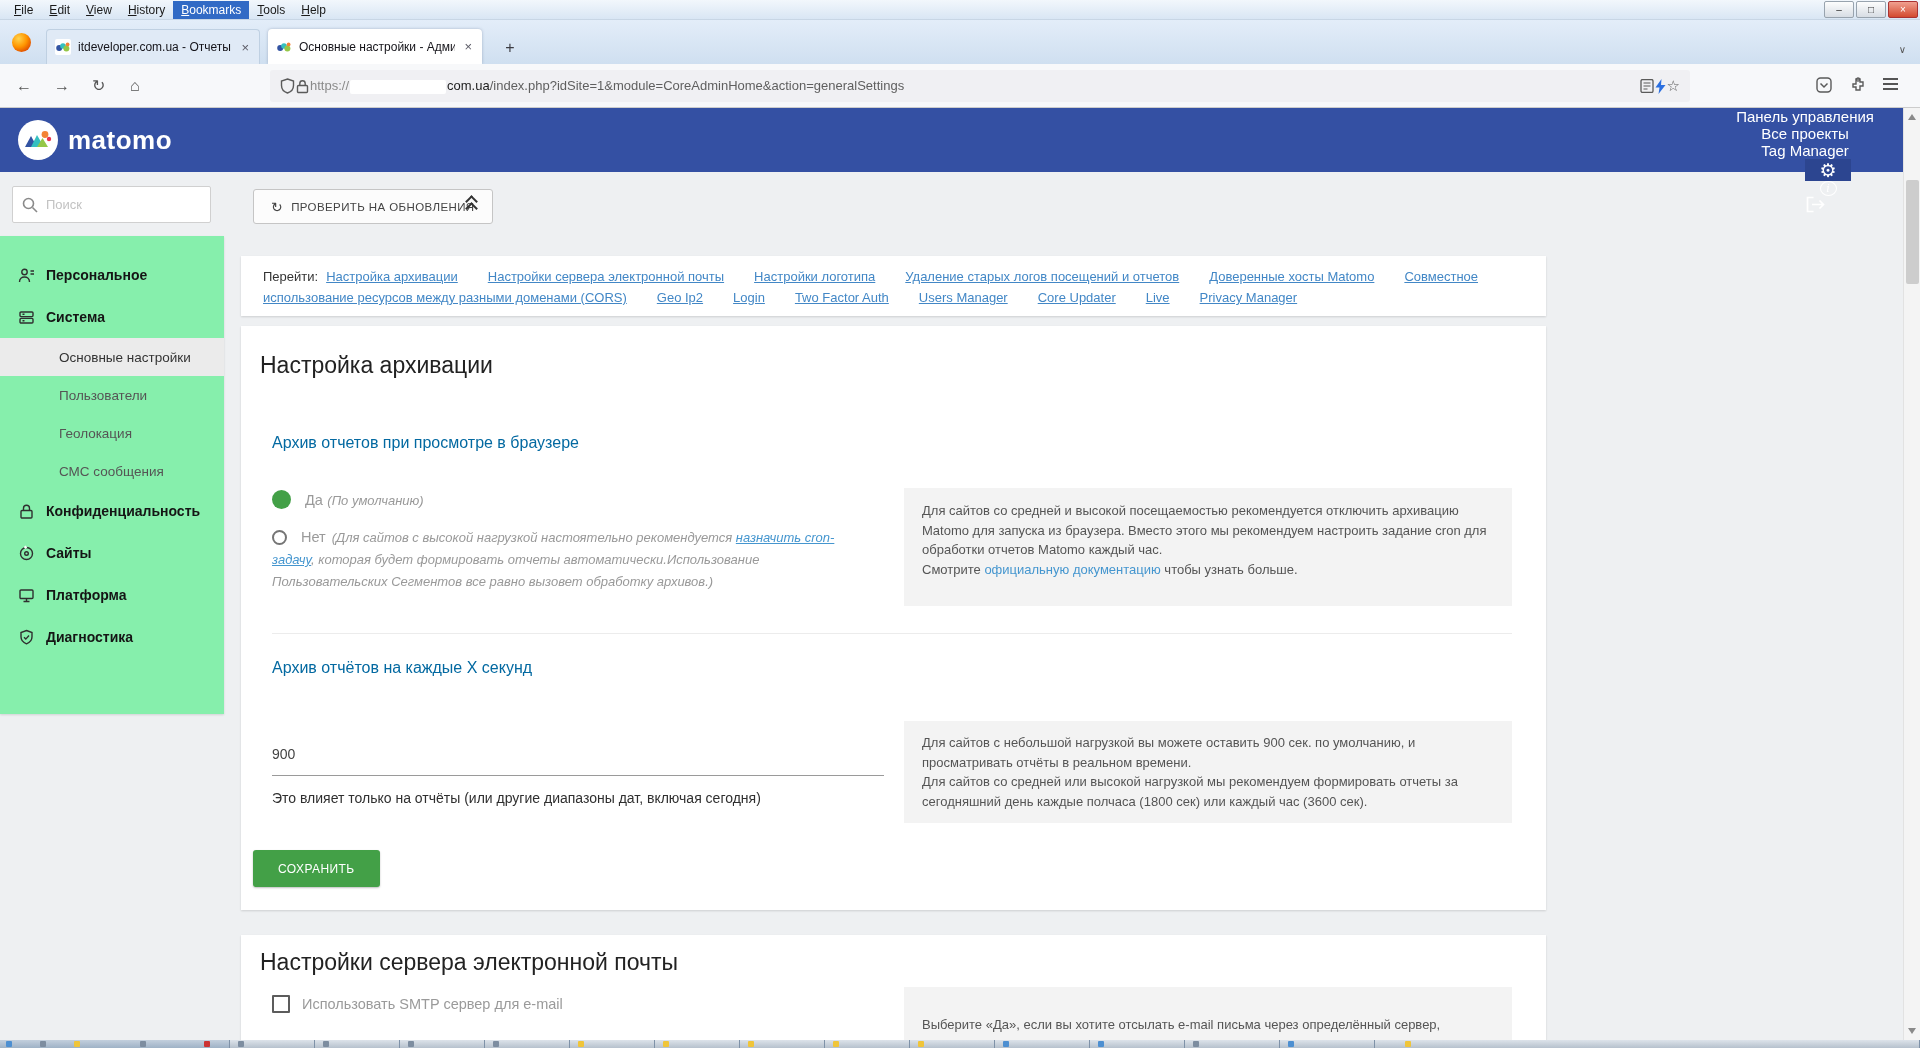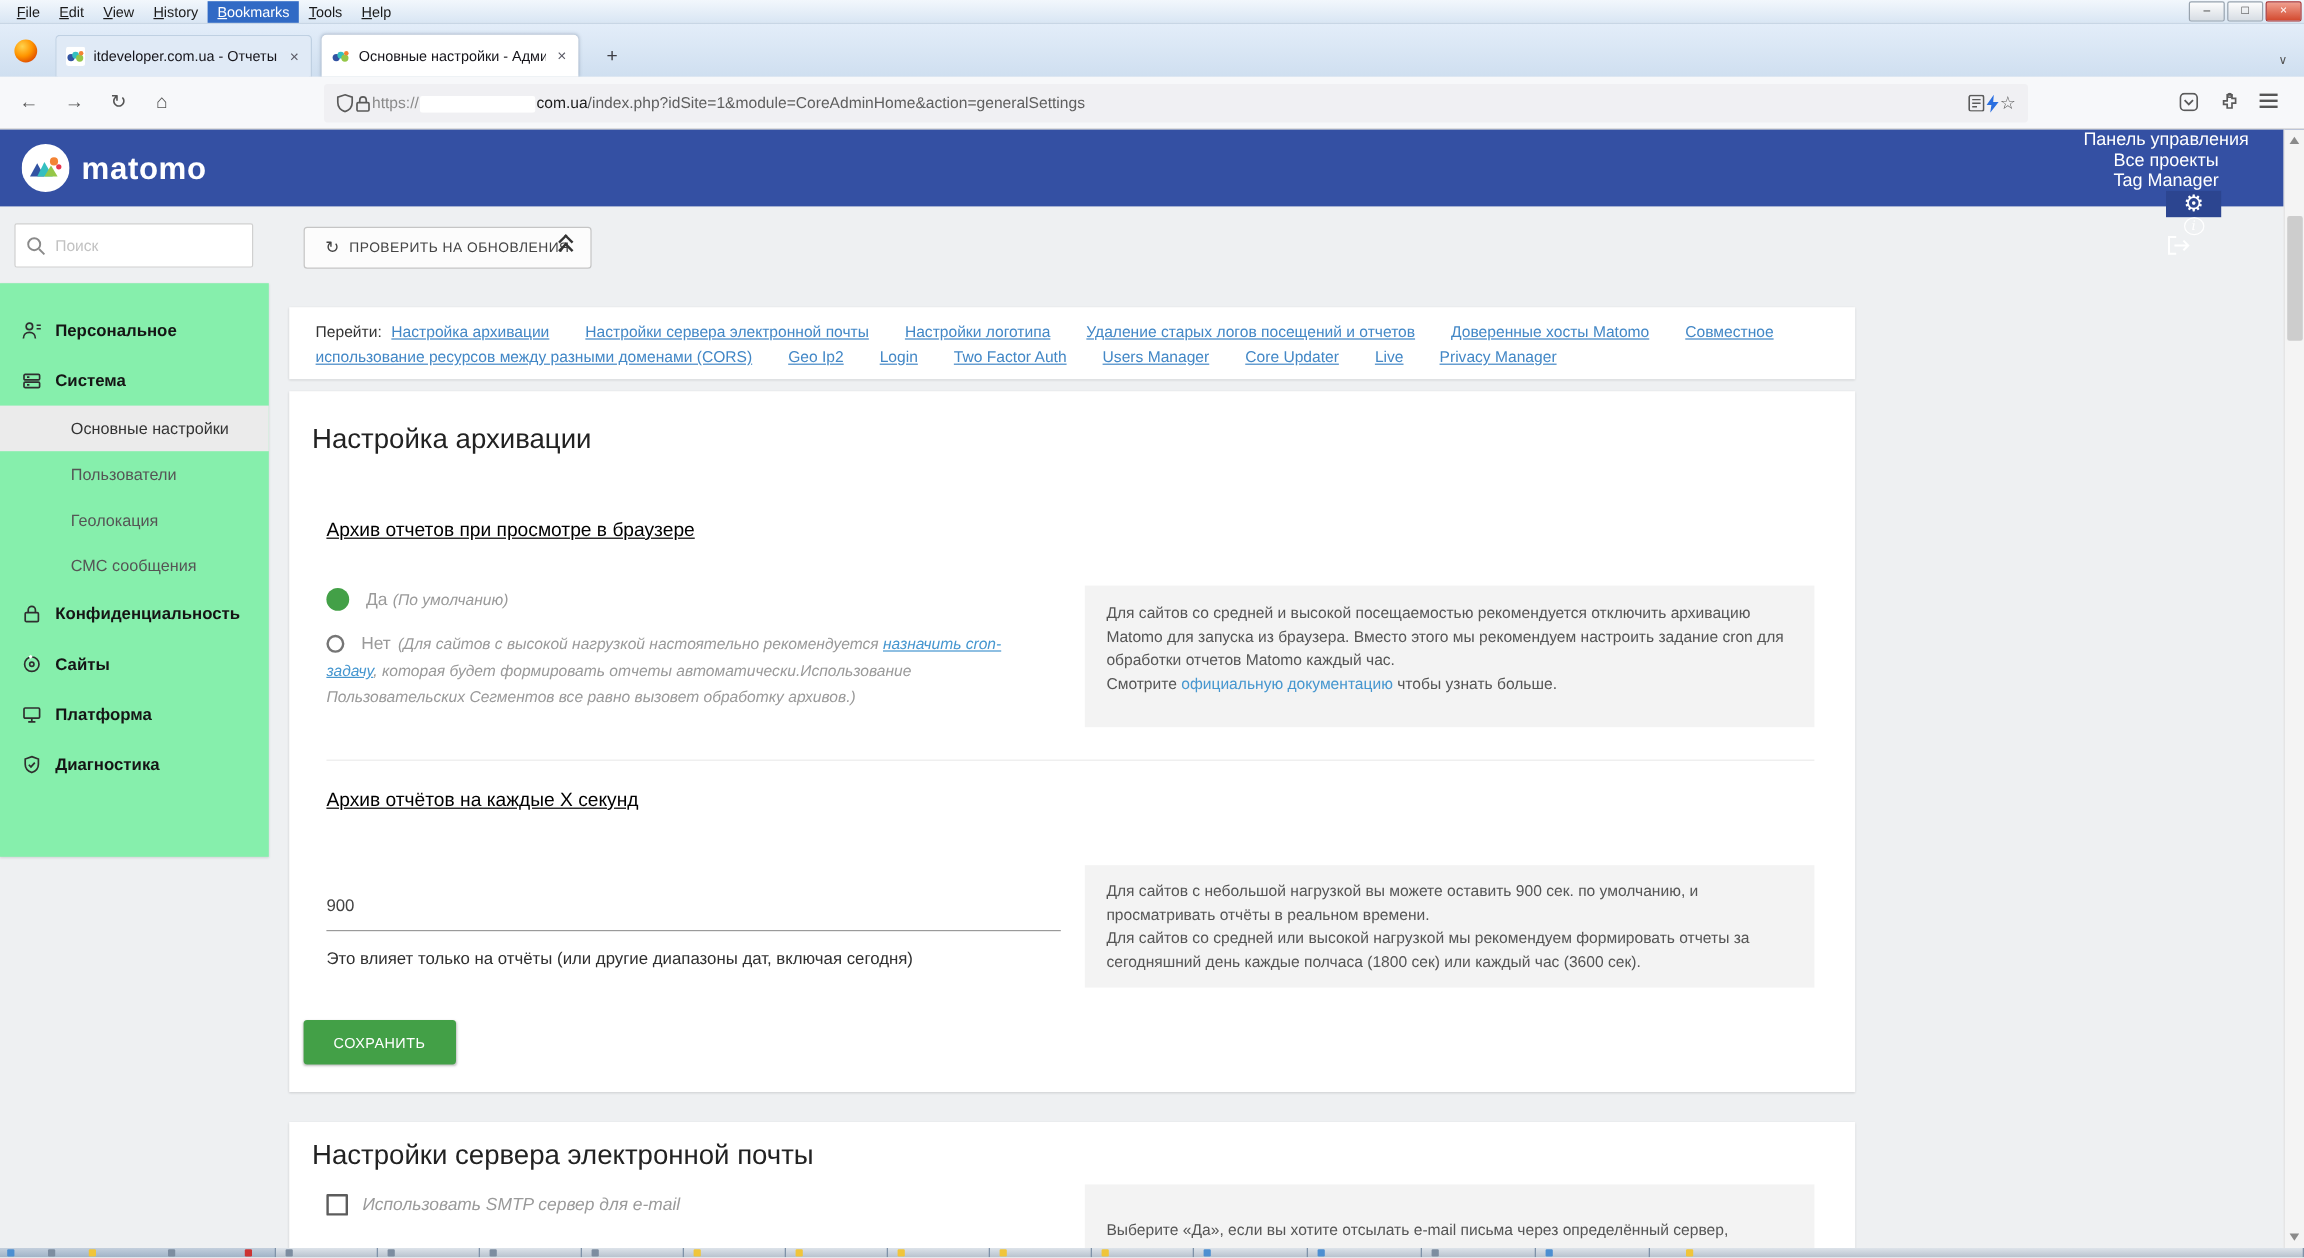--- a/index.html
+++ b/index.html
@@ -91,21 +91,21 @@
     border-top:2px solid #333; transform:rotate(45deg); }
   .chev.c1 { top:1px; } .chev.c2 { top:8px; }
 
   .card { position:absolute; left:241px; width:1305px; background:#fff; box-shadow:0 1px 2px rgba(0,0,0,.14); }
   .quicklinks { top:84px; height:60px; padding:10px 22px; font-size:13px; line-height:21px; color:#333; }
   .quicklinks a { color:#4287c6; text-decoration:underline; margin-right:30px; cursor:pointer; }
   .ql-label { margin-right:8px; }
 
   .card1 { top:154px; height:584px; }
   .card h2 { position:absolute; left:19px; font-size:23px; font-weight:normal; color:#222; }
-  .h3 { position:absolute; left:31px; font-size:16px; font-weight:normal; color:#000000;text-decoration:underline; }
+  .h3 { position:absolute; left:31px; font-size:16px; font-weight:normal; color:#0369a1; }
   .radio-yes { position:absolute; left:31px; top:164px; display:flex; align-items:center; gap:14px; }
   .radio-dot { width:19px; height:19px; border-radius:50%; background:#43a047; flex:0 0 19px; cursor:pointer; }
   .radio-ring { width:15px; height:15px; border-radius:50%; border:2px solid #757575; background:#fff; cursor:pointer; }
   .r-label { font-size:14.5px; color:#9a9a9a; }
   .r-note { font-size:13px; font-style:italic; color:#999; }
   .radio-no-block { position:absolute; left:31px; top:200px; width:600px; font-size:13px;
     font-style:italic; color:#999; line-height:22px; }
   .radio-no-block .radio-ring { display:inline-block; vertical-align:-3px; margin-right:14px; }
   .radio-no-block .r-label { font-style:normal; margin-right:6px; }
   .note-link { color:#4596cf; text-decoration:underline; font-style:italic; cursor:pointer; }
@@ -117,21 +117,21 @@
   .ttl-input { position:absolute; left:31px; top:420px; width:612px; border:none; outline:none;
     border-bottom:1px solid #9a9a9a; background:transparent; font-size:14px; color:#444;
     padding:0 0 13px 0; font-family:"Liberation Sans",sans-serif; }
   .ttl-hint { position:absolute; left:31px; top:464px; font-size:14px; color:#2f2f2f; }
   .hb2 { top:395px; min-height:100px; padding:12px 18px; }
   .save-btn { position:absolute; left:12px; top:524px; height:37px; padding:0 25px; background:#43a047;
     border:none; border-radius:3px; color:#fff; font-size:12px; letter-spacing:.4px;
     box-shadow:0 1px 2px rgba(0,0,0,.25); cursor:pointer; font-family:"Liberation Sans",sans-serif; }
 
   .card2 { top:763px; height:160px; }
-  .checkbox-row { position:absolute; left:31px; top:60px; display:flex; align-items:center; gap:12px;font-style:italic; }
+  .checkbox-row { position:absolute; left:31px; top:60px; display:flex; align-items:center; gap:12px; }
   .checkbox { width:18px; height:18px; border:2px solid #5c5c5c; border-radius:1px; background:#fff; cursor:pointer; }
   .cb-label { font-size:14.5px; color:#9a9a9a; }
   .hb3 { top:52px; min-height:108px; padding:28px 18px 16px; }
 
   
   .scrollbar { position:absolute; right:0; top:108px; width:17px; height:932px; background:#f4f4f4;
     border-left:1px solid #e2e2e2; }
   .sb-arrow { position:absolute; left:4px; width:0; height:0; border-left:4.5px solid transparent;
     border-right:4.5px solid transparent; }
   .sb-up { top:6px; border-bottom:6px solid #8a8a8a; }

